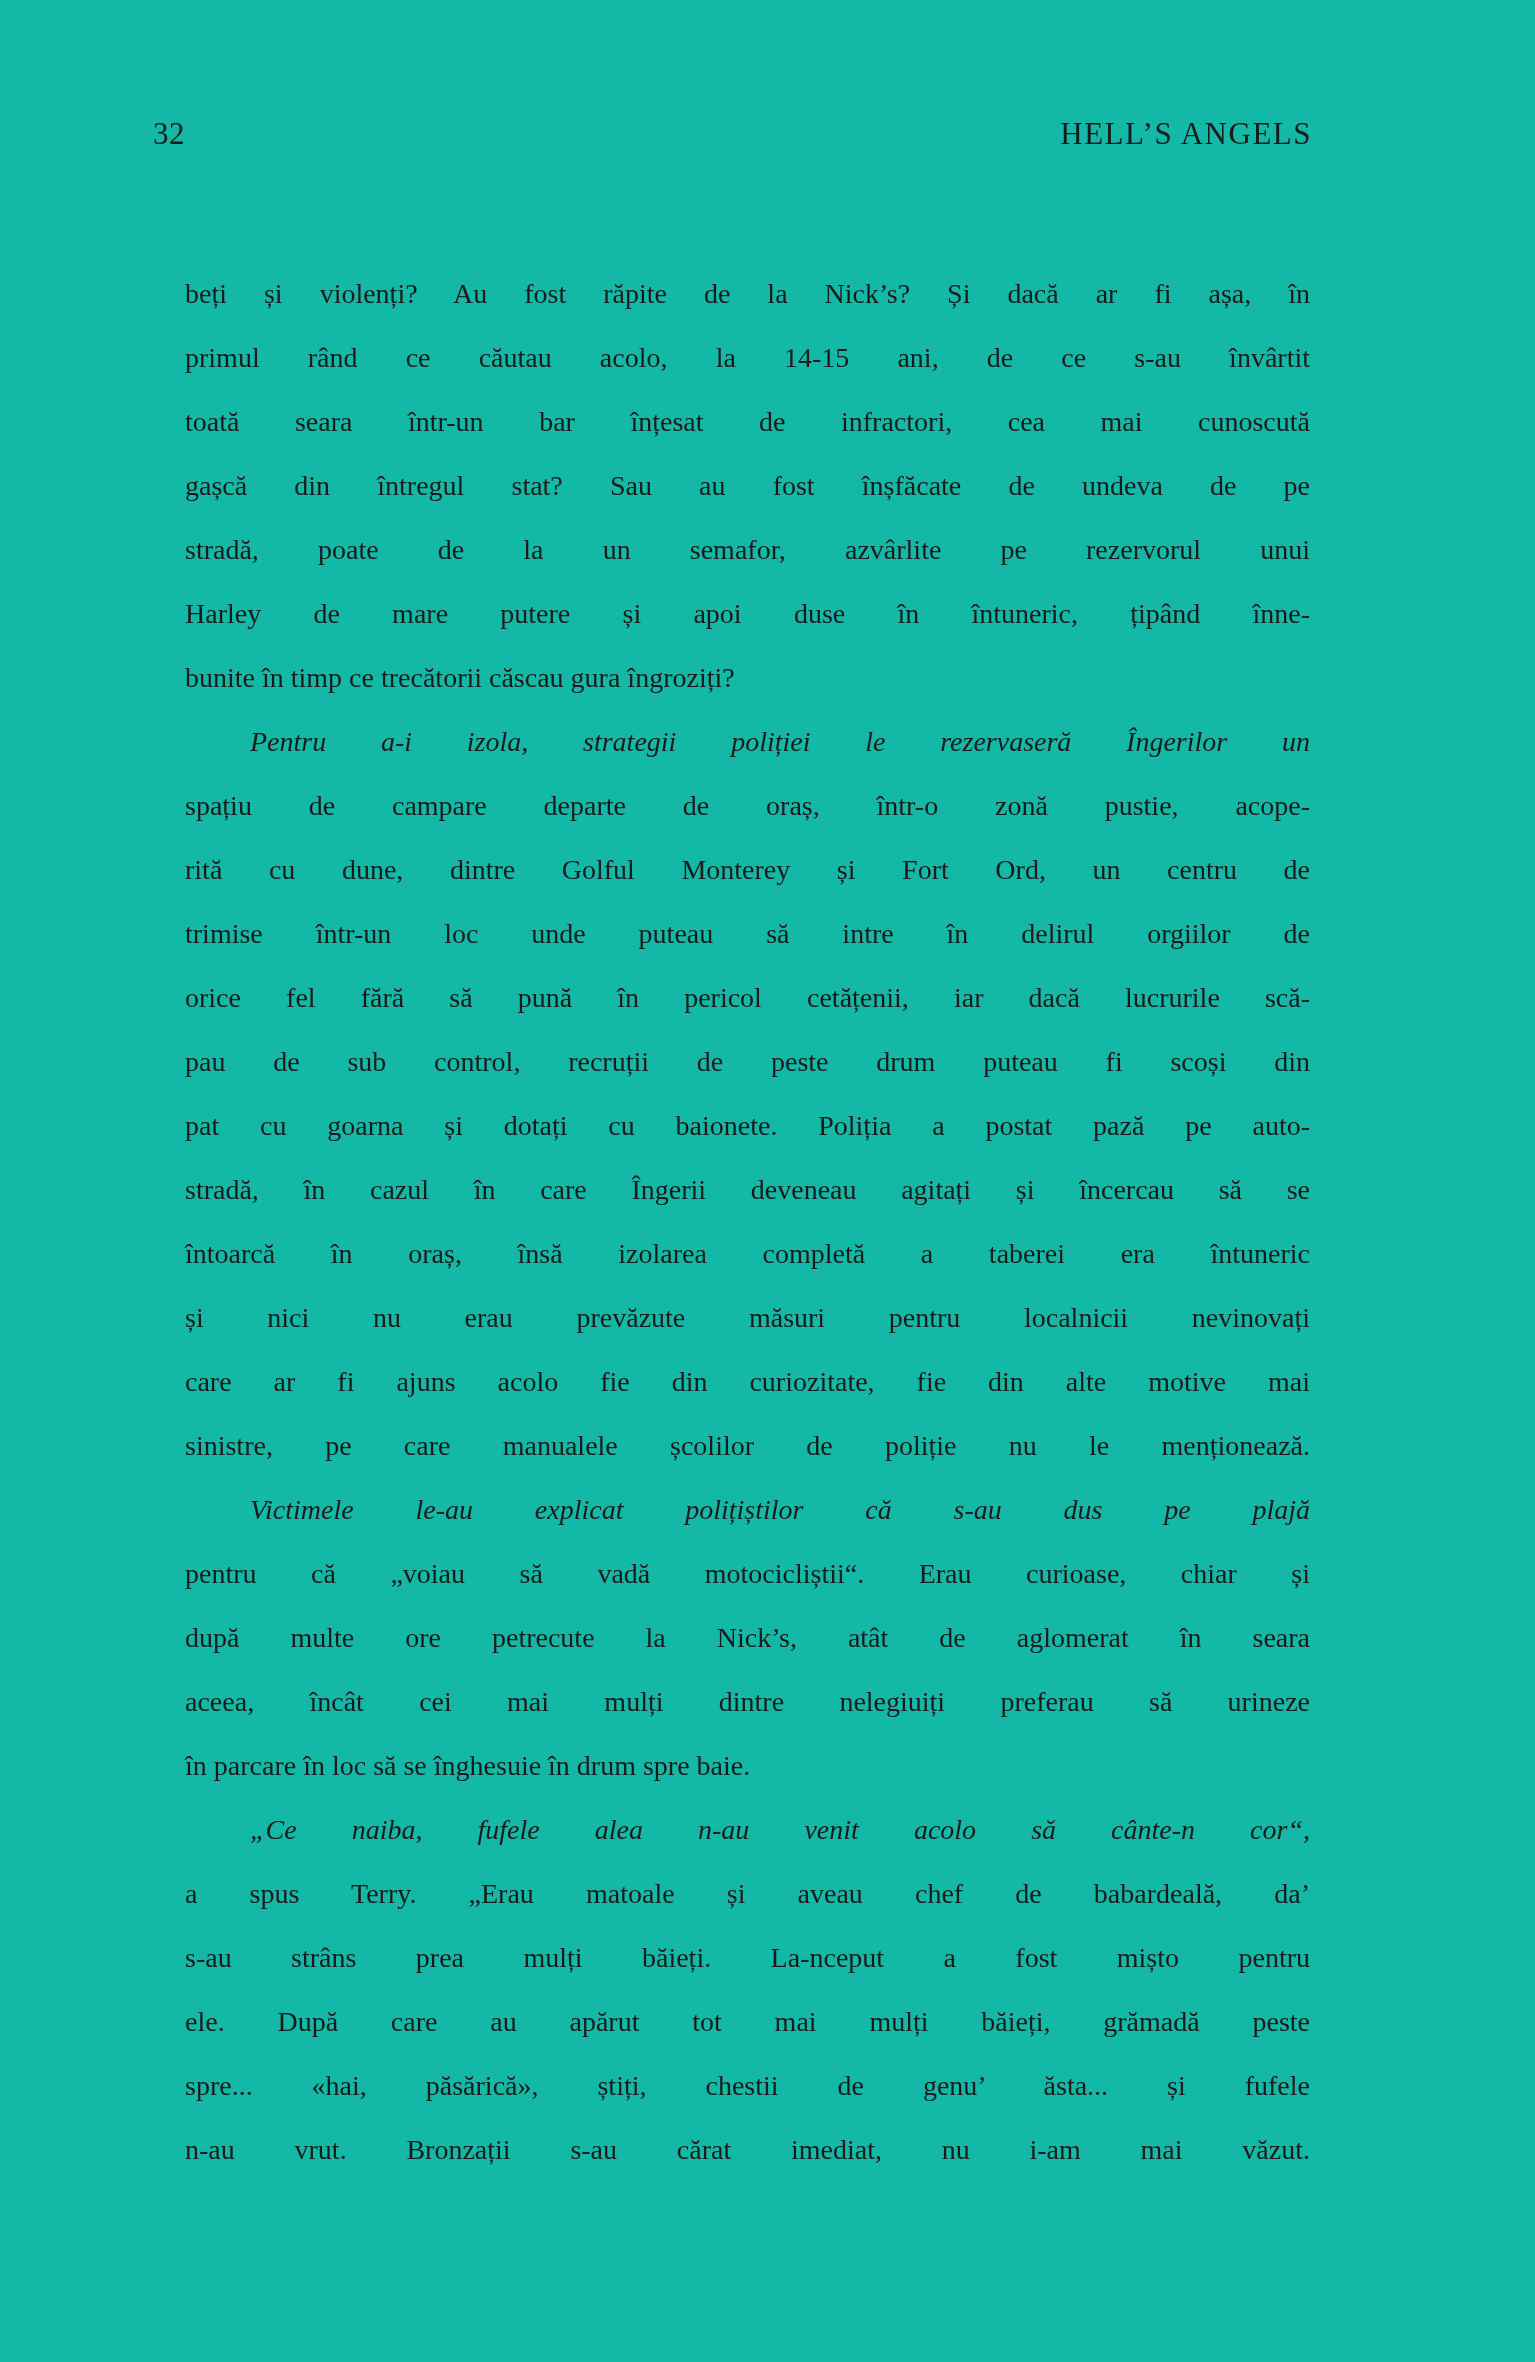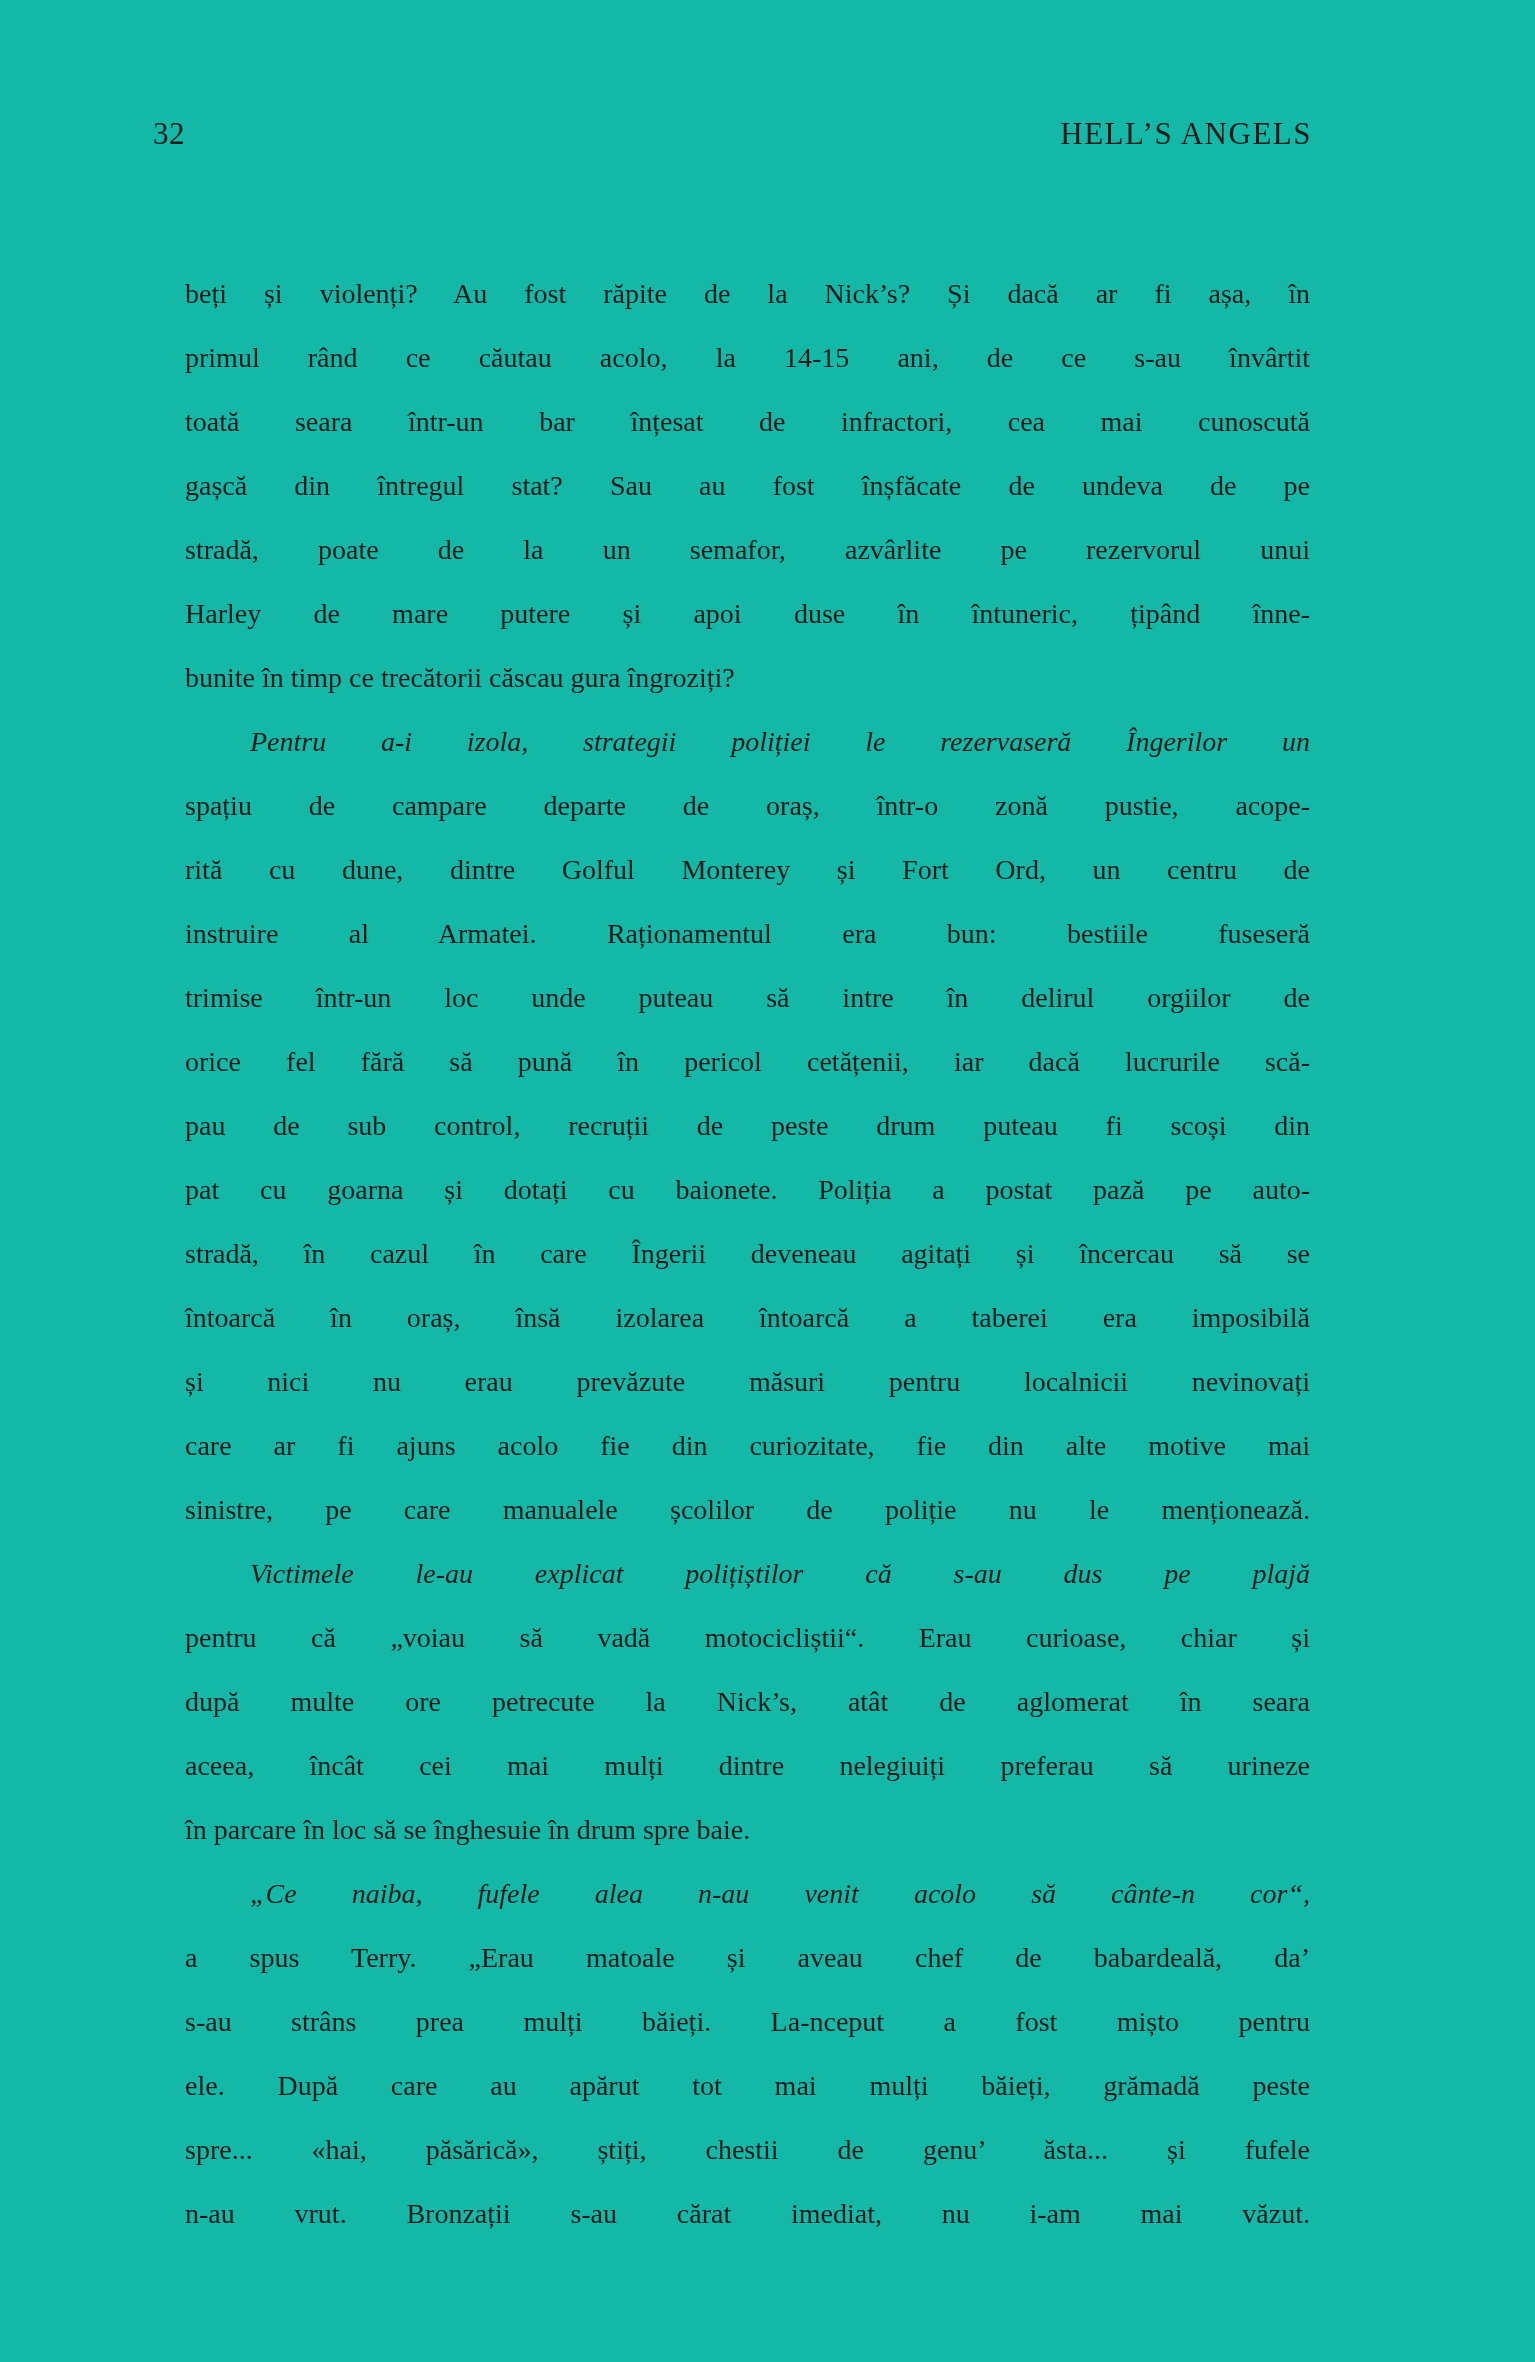--- a/index.html
+++ b/index.html
@@ -69,27 +69,26 @@
       <div class="line">beți și violenți? Au fost răpite de la Nick’s? Și dacă ar fi așa, în</div>
       <div class="line">primul rând ce căutau acolo, la 14-15 ani, de ce s-au învârtit</div>
       <div class="line">toată seara într-un bar înțesat de infractori, cea mai cunoscută</div>
       <div class="line">gașcă din întregul stat? Sau au fost înșfăcate de undeva de pe</div>
       <div class="line">stradă, poate de la un semafor, azvârlite pe rezervorul unui</div>
       <div class="line">Harley de mare putere și apoi duse în întuneric, țipând înne-</div>
       <div class="line no-just">bunite în timp ce trecătorii căscau gura îngroziți?</div>
       <div class="line indent">Pentru a-i izola, strategii poliției le rezervaseră Îngerilor un</div>
       <div class="line">spațiu de campare departe de oraș, într-o zonă pustie, acope-</div>
       <div class="line">rită cu dune, dintre Golful Monterey și Fort Ord, un centru de</div>
-      <div class="line">instruire al Armatei. Raționamentul era bun: bestiile fuseseră</div>
       <div class="line">trimise într-un loc unde puteau să intre în delirul orgiilor de</div>
       <div class="line">orice fel fără să pună în pericol cetățenii, iar dacă lucrurile scă-</div>
       <div class="line">pau de sub control, recruții de peste drum puteau fi scoși din</div>
       <div class="line">pat cu goarna și dotați cu baionete. Poliția a postat pază pe auto-</div>
       <div class="line">stradă, în cazul în care Îngerii deveneau agitați și încercau să se</div>
-      <div class="line">întoarcă în oraș, însă izolarea întoarcă a taberei era imposibilă</div>
+      <div class="line">întoarcă în oraș, însă izolarea completă a taberei era întuneric</div>
       <div class="line">și nici nu erau prevăzute măsuri pentru localnicii nevinovați</div>
       <div class="line">care ar fi ajuns acolo fie din curiozitate, fie din alte motive mai</div>
       <div class="line">sinistre, pe care manualele școlilor de poliție nu le menționează.</div>
       <div class="line indent">Victimele le-au explicat polițiștilor că s-au dus pe plajă</div>
       <div class="line">pentru că „voiau să vadă motocicliștii“. Erau curioase, chiar și</div>
       <div class="line">după multe ore petrecute la Nick’s, atât de aglomerat în seara</div>
       <div class="line">aceea, încât cei mai mulți dintre nelegiuiți preferau să urineze</div>
       <div class="line no-just">în parcare în loc să se înghesuie în drum spre baie.</div>
       <div class="line indent">„Ce naiba, fufele alea n-au venit acolo să cânte-n cor“,</div>
       <div class="line">a spus Terry. „Erau matoale și aveau chef de babardeală, da’</div>

